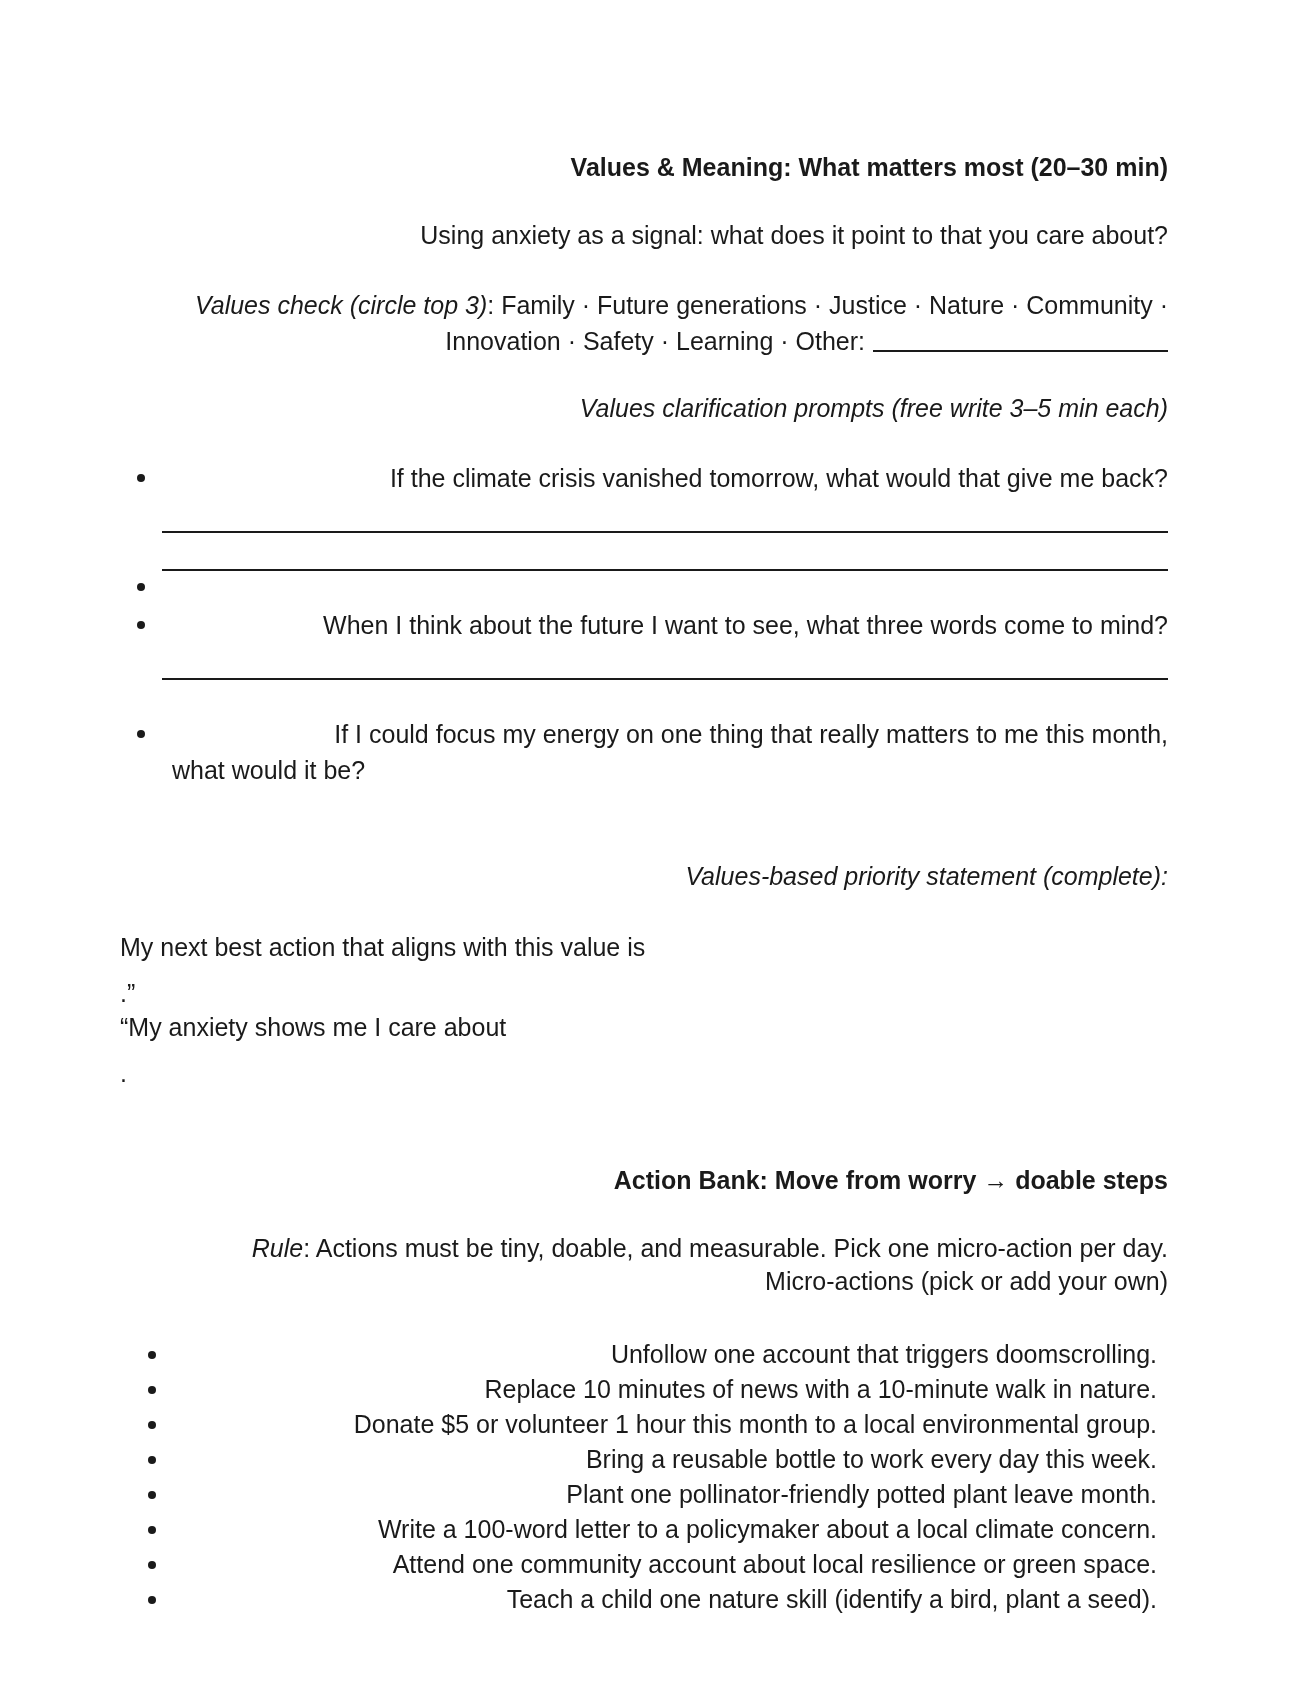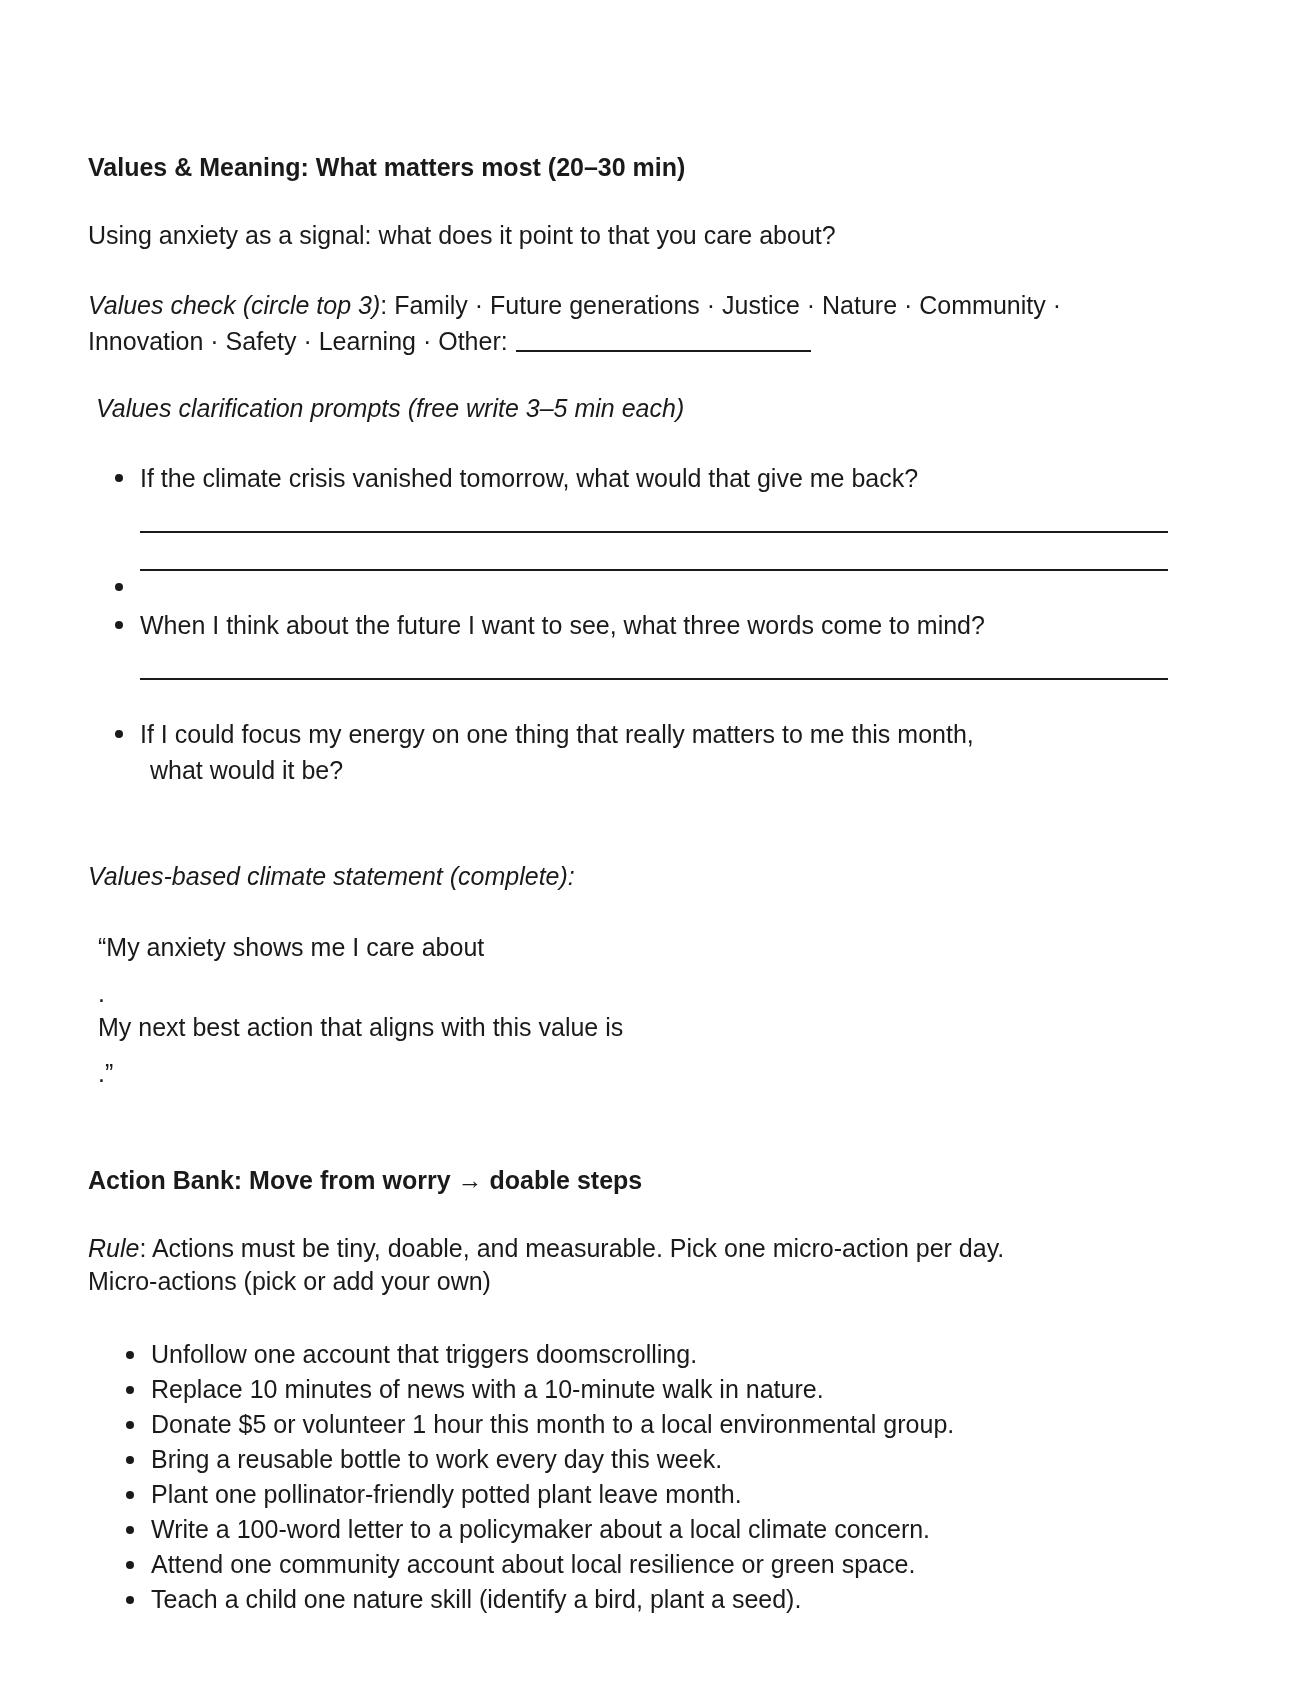--- a/index.html
+++ b/index.html
@@ -6,26 +6,27 @@
     margin: 0;
     padding: 0;
     background: #ffffff;
   }
   .page {
     position: relative;
     width: 1290px;
     height: 1707px;
     box-sizing: border-box;
     background: #ffffff;
-    padding: 149px 122px 0 88px;
+    padding: 149px 122px 0 110px;
     font-family: "Liberation Sans", "DejaVu Sans", sans-serif;
     font-size: 25px;
     line-height: 36px;
     color: #1a1a1a;
     overflow: hidden;
+    text-align: right;
   }
   .h-bold {
     font-size: 25px;
     font-weight: 700;
     line-height: 36px;
     margin: 0 0 32px 0;
   }
   .h-bold.second {
     margin: 72px 0 34px 0;
   }
@@ -137,32 +138,32 @@
     </li>
     <li>
       <p>If I could focus my energy on one thing that really matters to me this month,</p>
       <div class="fill-row">
         <span>what would it be?</span>
         <span class="grow"></span>
       </div>
     </li>
   </ul>
 
-  <p class="statement-heading">Values-based climate statement (complete):</p>
+  <p class="statement-heading">Values-based priority statement (complete):</p>
 
   <div class="quote">
+    <div class="fill-row">
+      <span>My next best action that aligns with this value is</span>
+      <span class="grow"></span>
+      <span>.”</span>
+    </div>
     <div class="fill-row">
       <span>“My anxiety shows me I care about</span>
       <span class="grow"></span>
       <span>.</span>
-    </div>
-    <div class="fill-row">
-      <span>My next best action that aligns with this value is</span>
-      <span class="grow"></span>
-      <span>.”</span>
     </div>
   </div>
 
   <h2 class="h-bold second">Action Bank: Move from worry → doable steps</h2>
 
   <div class="rule-block">
     <div><span class="em">Rule</span><span>: Actions must be tiny, doable, and measurable. Pick one micro-action per day.</span></div>
     <div>Micro-actions (pick or add your own)</div>
   </div>
 

